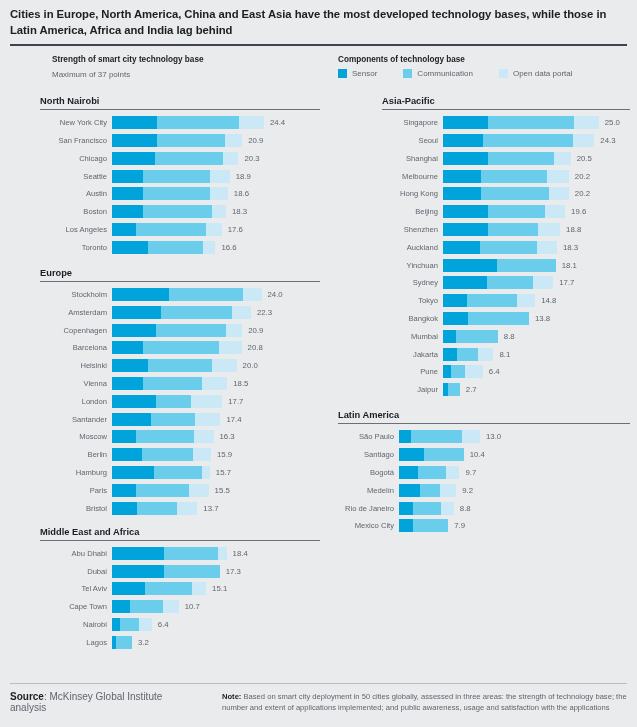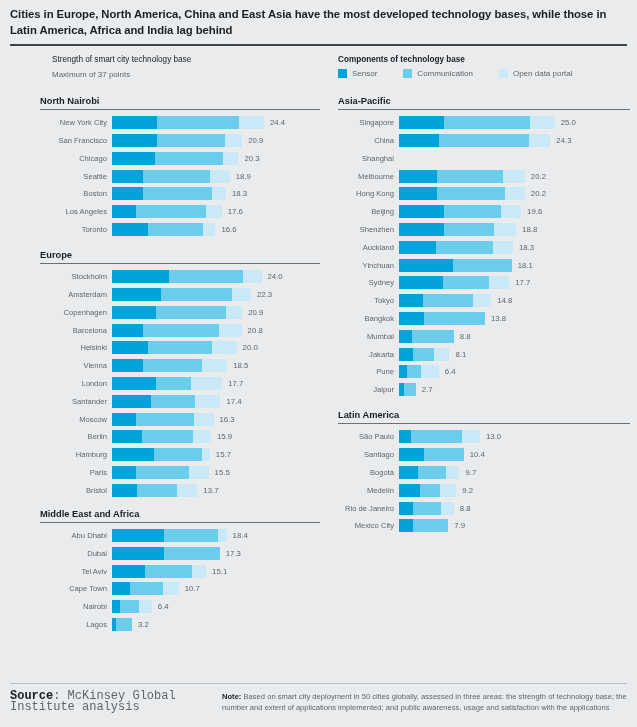--- a/index.html
+++ b/index.html
@@ -16,21 +16,21 @@
   .title{
     position:absolute;left:10px;top:6px;width:617px;
     font-size:11.3px;font-weight:bold;color:#1b1f24;line-height:16px;
     letter-spacing:-0.05px;
   }
   .title-rule{
     position:absolute;left:10px;top:44px;width:617px;height:1.5px;background:#3d4450;
   }
 
   
-  .sub-left{position:absolute;left:52px;top:55px;font-size:8.2px;font-weight:normal;color:#1b1f24;}
+  .sub-left{position:absolute;left:52px;top:55px;font-size:8.2px;font-weight:bold;color:#1b1f24;}
   .sub-left-note{position:absolute;left:52px;top:70px;font-size:8px;color:#60666f;}
   .sub-right{position:absolute;left:338px;top:55px;font-size:8.2px;font-weight:bold;color:#1b1f24;}
 
   .legend{position:absolute;left:338px;top:69px;display:flex;align-items:center;}
   .legend-item{display:flex;align-items:center;margin-right:26px;}
   .legend-swatch{width:9px;height:9px;margin-right:5px;display:block;}
   .legend-label{font-size:8px;color:#60666f;white-space:nowrap;}
 
   
   .col{position:absolute;}
@@ -51,21 +51,21 @@
   .col-left .row-label{width:67px;}
   .col-right .row-label{width:56px;}
   .bar-wrap{flex:1 1 auto;display:flex;align-items:center;height:13px;position:relative;}
   .seg{height:13px;display:block;}
   .value{
     font-size:7.8px;color:#60666f;margin-left:6px;white-space:nowrap;line-height:13px;
   }
 
   
   .footer-rule{position:absolute;left:10px;top:683px;width:617px;height:1px;background:#b9bdc2;}
-  .src{position:absolute;left:10px;top:691px;font-size:12px;color:#60666f;width:190px;line-height:11px;font-family:Liberation Mono, monospace;}
+  .src{position:absolute;left:10px;top:691px;font-size:10px;color:#60666f;width:190px;line-height:11px;}
   .src b{color:#1b1f24;}
   .note{position:absolute;left:222px;top:691px;font-size:7.6px;color:#60666f;width:405px;line-height:11px;}
   .note b{color:#1b1f24;}
 </style>
 </head>
 <body>
 
 <div class="page">
 
   <div class="title">Cities in Europe, North America, China and East Asia have the most developed technology bases, while those in Latin America, Africa and India lag behind</div>
@@ -124,20 +124,29 @@
         <div class="row">
           <div class="row-label">Seattle</div>
           <div class="bar-wrap">
             <span class="seg" style="width: 30.527px; background: rgb(0, 163, 218);"></span>
             <span class="seg" style="width: 67.907px; background: rgb(107, 205, 236);"></span>
             <span class="seg" style="width: 19.313px; background: rgb(203, 232, 247);"></span>
             <span class="value">18.9</span>
           </div>
         </div>
         <div class="row">
+          <div class="row-label">Austin</div>
+          <div class="bar-wrap">
+            <span class="seg" style="width: 30.527px; background: rgb(0, 163, 218);"></span>
+            <span class="seg" style="width: 67.284px; background: rgb(107, 205, 236);"></span>
+            <span class="seg" style="width: 18.067px; background: rgb(203, 232, 247);"></span>
+            <span class="value">18.6</span>
+          </div>
+        </div>
+        <div class="row">
           <div class="row-label">Boston</div>
           <div class="bar-wrap">
             <span class="seg" style="width: 30.527px; background: rgb(0, 163, 218);"></span>
             <span class="seg" style="width: 69.153px; background: rgb(107, 205, 236);"></span>
             <span class="seg" style="width: 14.329px; background: rgb(203, 232, 247);"></span>
             <span class="value">18.3</span>
           </div>
         </div>
         <div class="row">
           <div class="row-label">Los Angeles</div>
@@ -330,43 +339,49 @@
           <div class="row-label">Lagos</div>
           <div class="bar-wrap">
             <span class="seg" style="width: 4.361px; background: rgb(0, 163, 218);"></span>
             <span class="seg" style="width: 15.575px; background: rgb(107, 205, 236);"></span>
             <span class="value">3.2</span>
           </div>
         </div>
       </div>
     </div>
   <div class="col col-right" id="col-right" style="top:96px;">
-      <div class="region" style="margin-bottom: 14px;">
+      <div class="region" style="margin-bottom: 14px; margin-left: 44px;">
         <div class="region-title">Asia-Pacific</div>
         <div class="region-rule"></div>
         <div class="row">
           <div class="row-label">Singapore</div>
           <div class="bar-wrap">
             <span class="seg" style="width: 45.479px; background: rgb(0, 163, 218);"></span>
             <span class="seg" style="width: 85.351px; background: rgb(107, 205, 236);"></span>
             <span class="seg" style="width: 24.92px; background: rgb(203, 232, 247);"></span>
             <span class="value">25.0</span>
           </div>
         </div>
         <div class="row">
-          <div class="row-label">China</div>
+          <div class="row-label">Seoul</div>
           <div class="bar-wrap">
             <span class="seg" style="width: 39.872px; background: rgb(0, 163, 218);"></span>
             <span class="seg" style="width: 89.712px; background: rgb(107, 205, 236);"></span>
             <span class="seg" style="width: 21.805px; background: rgb(203, 232, 247);"></span>
             <span class="value">24.3</span>
           </div>
         </div>
         <div class="row">
           <div class="row-label">Shanghai</div>
+          <div class="bar-wrap">
+            <span class="seg" style="width: 45.479px; background: rgb(0, 163, 218);"></span>
+            <span class="seg" style="width: 65.415px; background: rgb(107, 205, 236);"></span>
+            <span class="seg" style="width: 16.821px; background: rgb(203, 232, 247);"></span>
+            <span class="value">20.5</span>
+          </div>
         </div>
         <div class="row">
           <div class="row-label">Melbourne</div>
           <div class="bar-wrap">
             <span class="seg" style="width: 38.003px; background: rgb(0, 163, 218);"></span>
             <span class="seg" style="width: 66.038px; background: rgb(107, 205, 236);"></span>
             <span class="seg" style="width: 21.805px; background: rgb(203, 232, 247);"></span>
             <span class="value">20.2</span>
           </div>
         </div>

